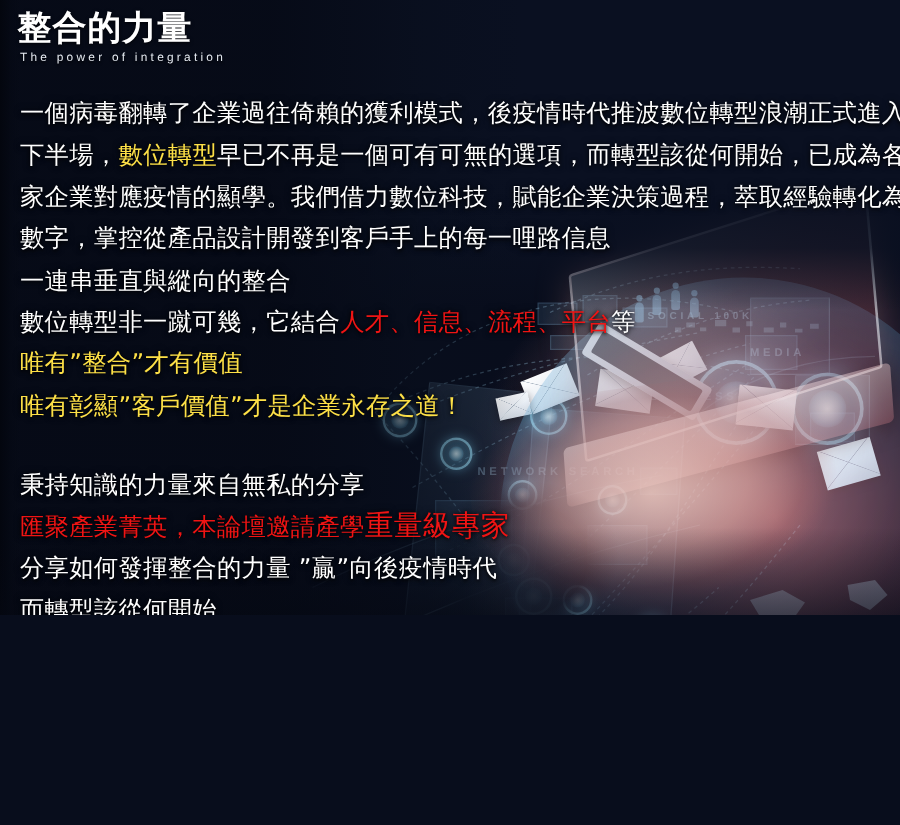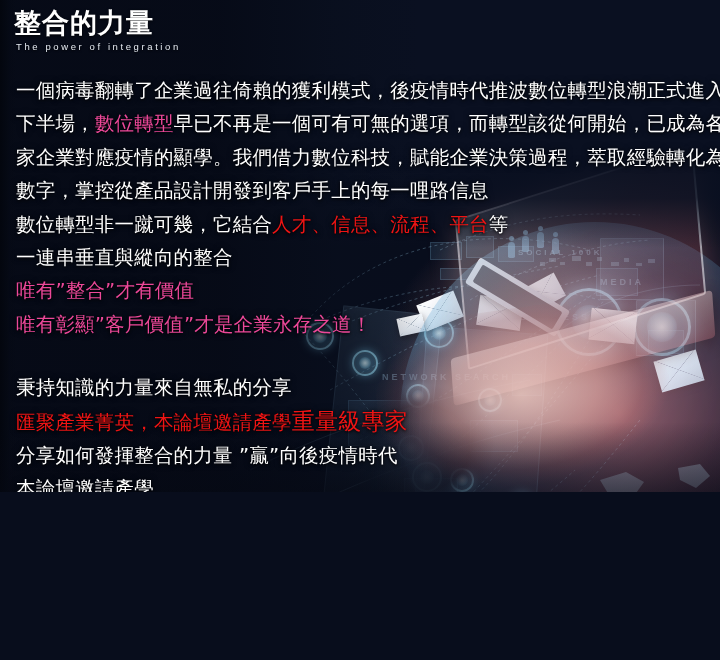--- a/index.html
+++ b/index.html
@@ -186,21 +186,21 @@
   .line{
     font-family:"DejaVu Sans","Liberation Sans",sans-serif;
     font-weight:400;
     color:#ffffff;
     font-size:19.5px;
     line-height:33.4px;
     white-space:nowrap;
     text-shadow:0 1px 3px rgba(0,0,0,.95), 0 0 6px rgba(0,0,0,.7);
     letter-spacing:.2px;
   }
-  .gold{color:#ec4899;}
+  .gold{color:#fde047;}
   .red{color:#ef1414;}
   .red.bigger{font-size:23px;}
   .spacer{height:30px;}
 </style>
 </head>
 <body>
 
 <div id="poster">
 
   <div class="bg-layer bg-base"></div>
@@ -328,27 +328,27 @@
     <div class="header-title">整合的力量</div>
     <div class="header-sub">The power of integration</div>
   </div>
 
   <div class="copy">
     <div>
         <div class="line"><span>一個病毒翻轉了企業過往倚賴的獲利模式，後疫情時代推波數位轉型浪潮正式進入</span></div>
         <div class="line"><span>下半場，</span><span class="gold">數位轉型</span><span>早已不再是一個可有可無的選項，而轉型該從何開始，已成為各</span></div>
         <div class="line"><span>家企業對應疫情的顯學。我們借力數位科技，賦能企業決策過程，萃取經驗轉化為</span></div>
         <div class="line"><span>數字，掌控從產品設計開發到客戶手上的每一哩路信息</span></div>
+        <div class="line"><span>一連串垂直與縱向的整合</span></div>
         <div class="line"><span>數位轉型非一蹴可幾，它結合</span><span class="red">人才、信息、流程、平台</span><span>等</span></div>
-        <div class="line"><span>一連串垂直與縱向的整合</span></div>
         <div class="line"><span class="gold">唯有”整合”才有價值</span></div>
         <div class="line"><span class="gold">唯有彰顯”客戶價值”才是企業永存之道！</span></div>
       </div>
     <div class="spacer"></div>
     <div>
         <div class="line"><span>秉持知識的力量來自無私的分享</span></div>
         <div class="line"><span class="red">匯聚產業菁英，本論壇邀請產學</span><span class="red bigger">重量級專家</span></div>
         <div class="line"><span>分享如何發揮整合的力量 ”贏”向後疫情時代</span></div>
-        <div class="line"><span>本論壇邀請產學</span></div>
+        <div class="line"><span>而轉型該從何開始</span></div>
       </div>
   </div>
 
 </div>
 
 </body></html>

